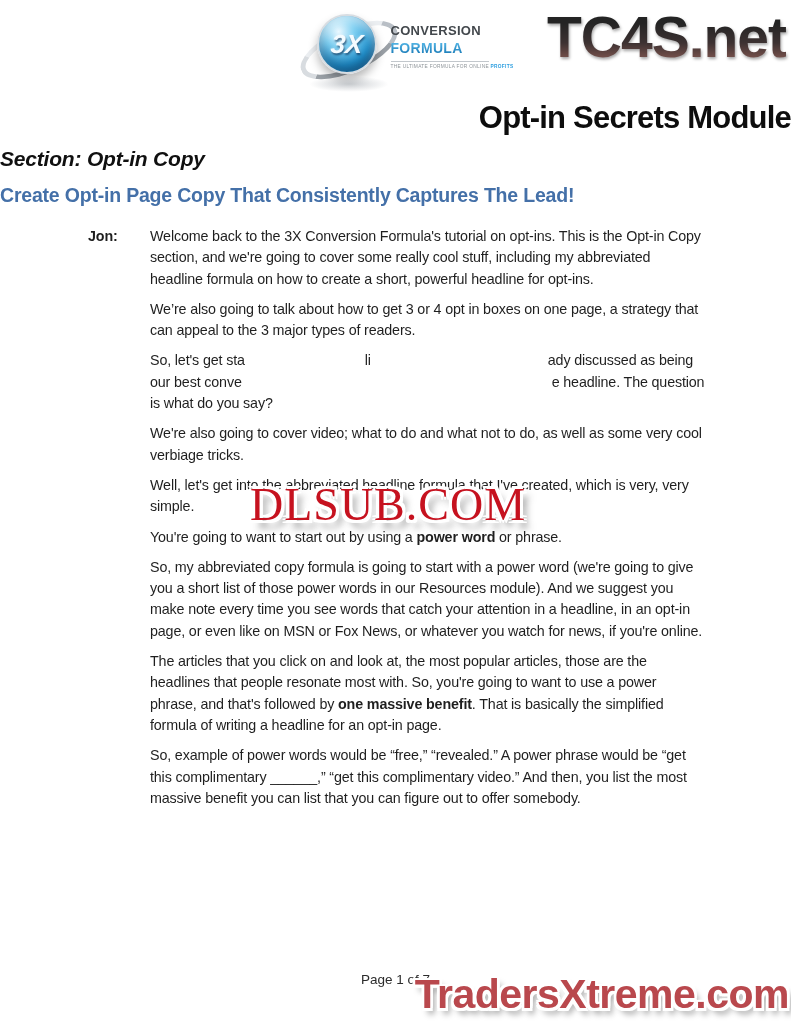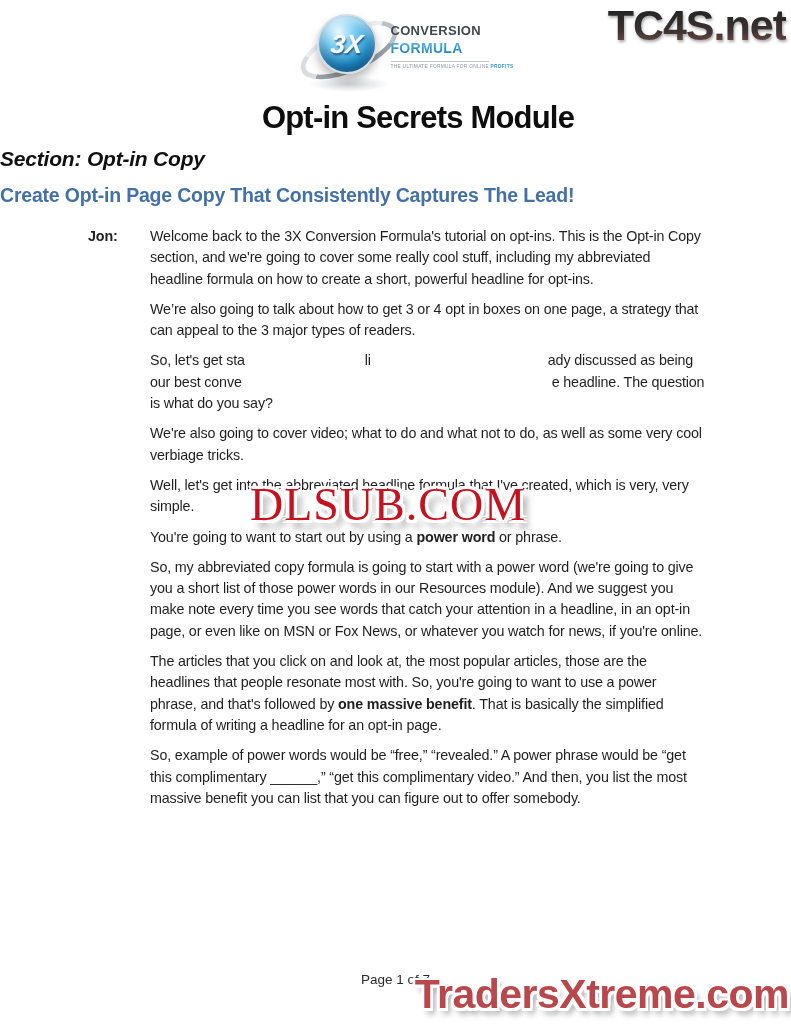--- a/index.html
+++ b/index.html
@@ -40,32 +40,32 @@
     font-size:4.8px; color:#8e9499; letter-spacing:.3px; white-space:nowrap; line-height:5px;
   }
   .logo-tagline .accent { color:#2e9fe0; font-weight:700; }
   .logo-reflection {
     position:absolute; left:6px; top:68px; width:80px; height:16px;
     background:radial-gradient(ellipse at center, rgba(110,120,130,.35) 0%, rgba(110,120,130,0) 70%);
   }
 
   
   .tc4s {
-    position:absolute; top:0; right:5px;
-    font-size:43px; font-weight:900; letter-spacing:-1px; line-height:50px;
+    position:absolute; top:12px; right:5px;
+    font-size:57px; font-weight:900; letter-spacing:-1px; line-height:50px;
     color:#3a2f2d;
     filter:blur(.3px) drop-shadow(1px 2px 1.5px rgba(0,0,0,.35));
   }
   @supports (-webkit-background-clip:text) {
     .tc4s { background:linear-gradient(180deg,#242424 22%,#3d3232 62%,#7c544e 96%); -webkit-background-clip:text; background-clip:text; color:transparent; }
   }
 
   
   .doc-title {
-    position:absolute; top:100px; left:0; width:100%; text-align:center;
+    position:absolute; top:100px; left:0; width:100%; text-align:right;
     font-size:31px; font-weight:700; letter-spacing:-.8px; color:#0d0d0d;padding-left:45px;
   }
   .section-heading {
     position:absolute; top:147px; left:0; width:100%; 
     font-size:21px; font-weight:700; font-style:italic; letter-spacing:-.2px; color:#101010;
   }
   .lead-subheading {
     position:absolute; top:184px; left:0; width:100%; 
     font-size:19.5px; font-weight:700; letter-spacing:-.2px; color:#4470A8;
   }

